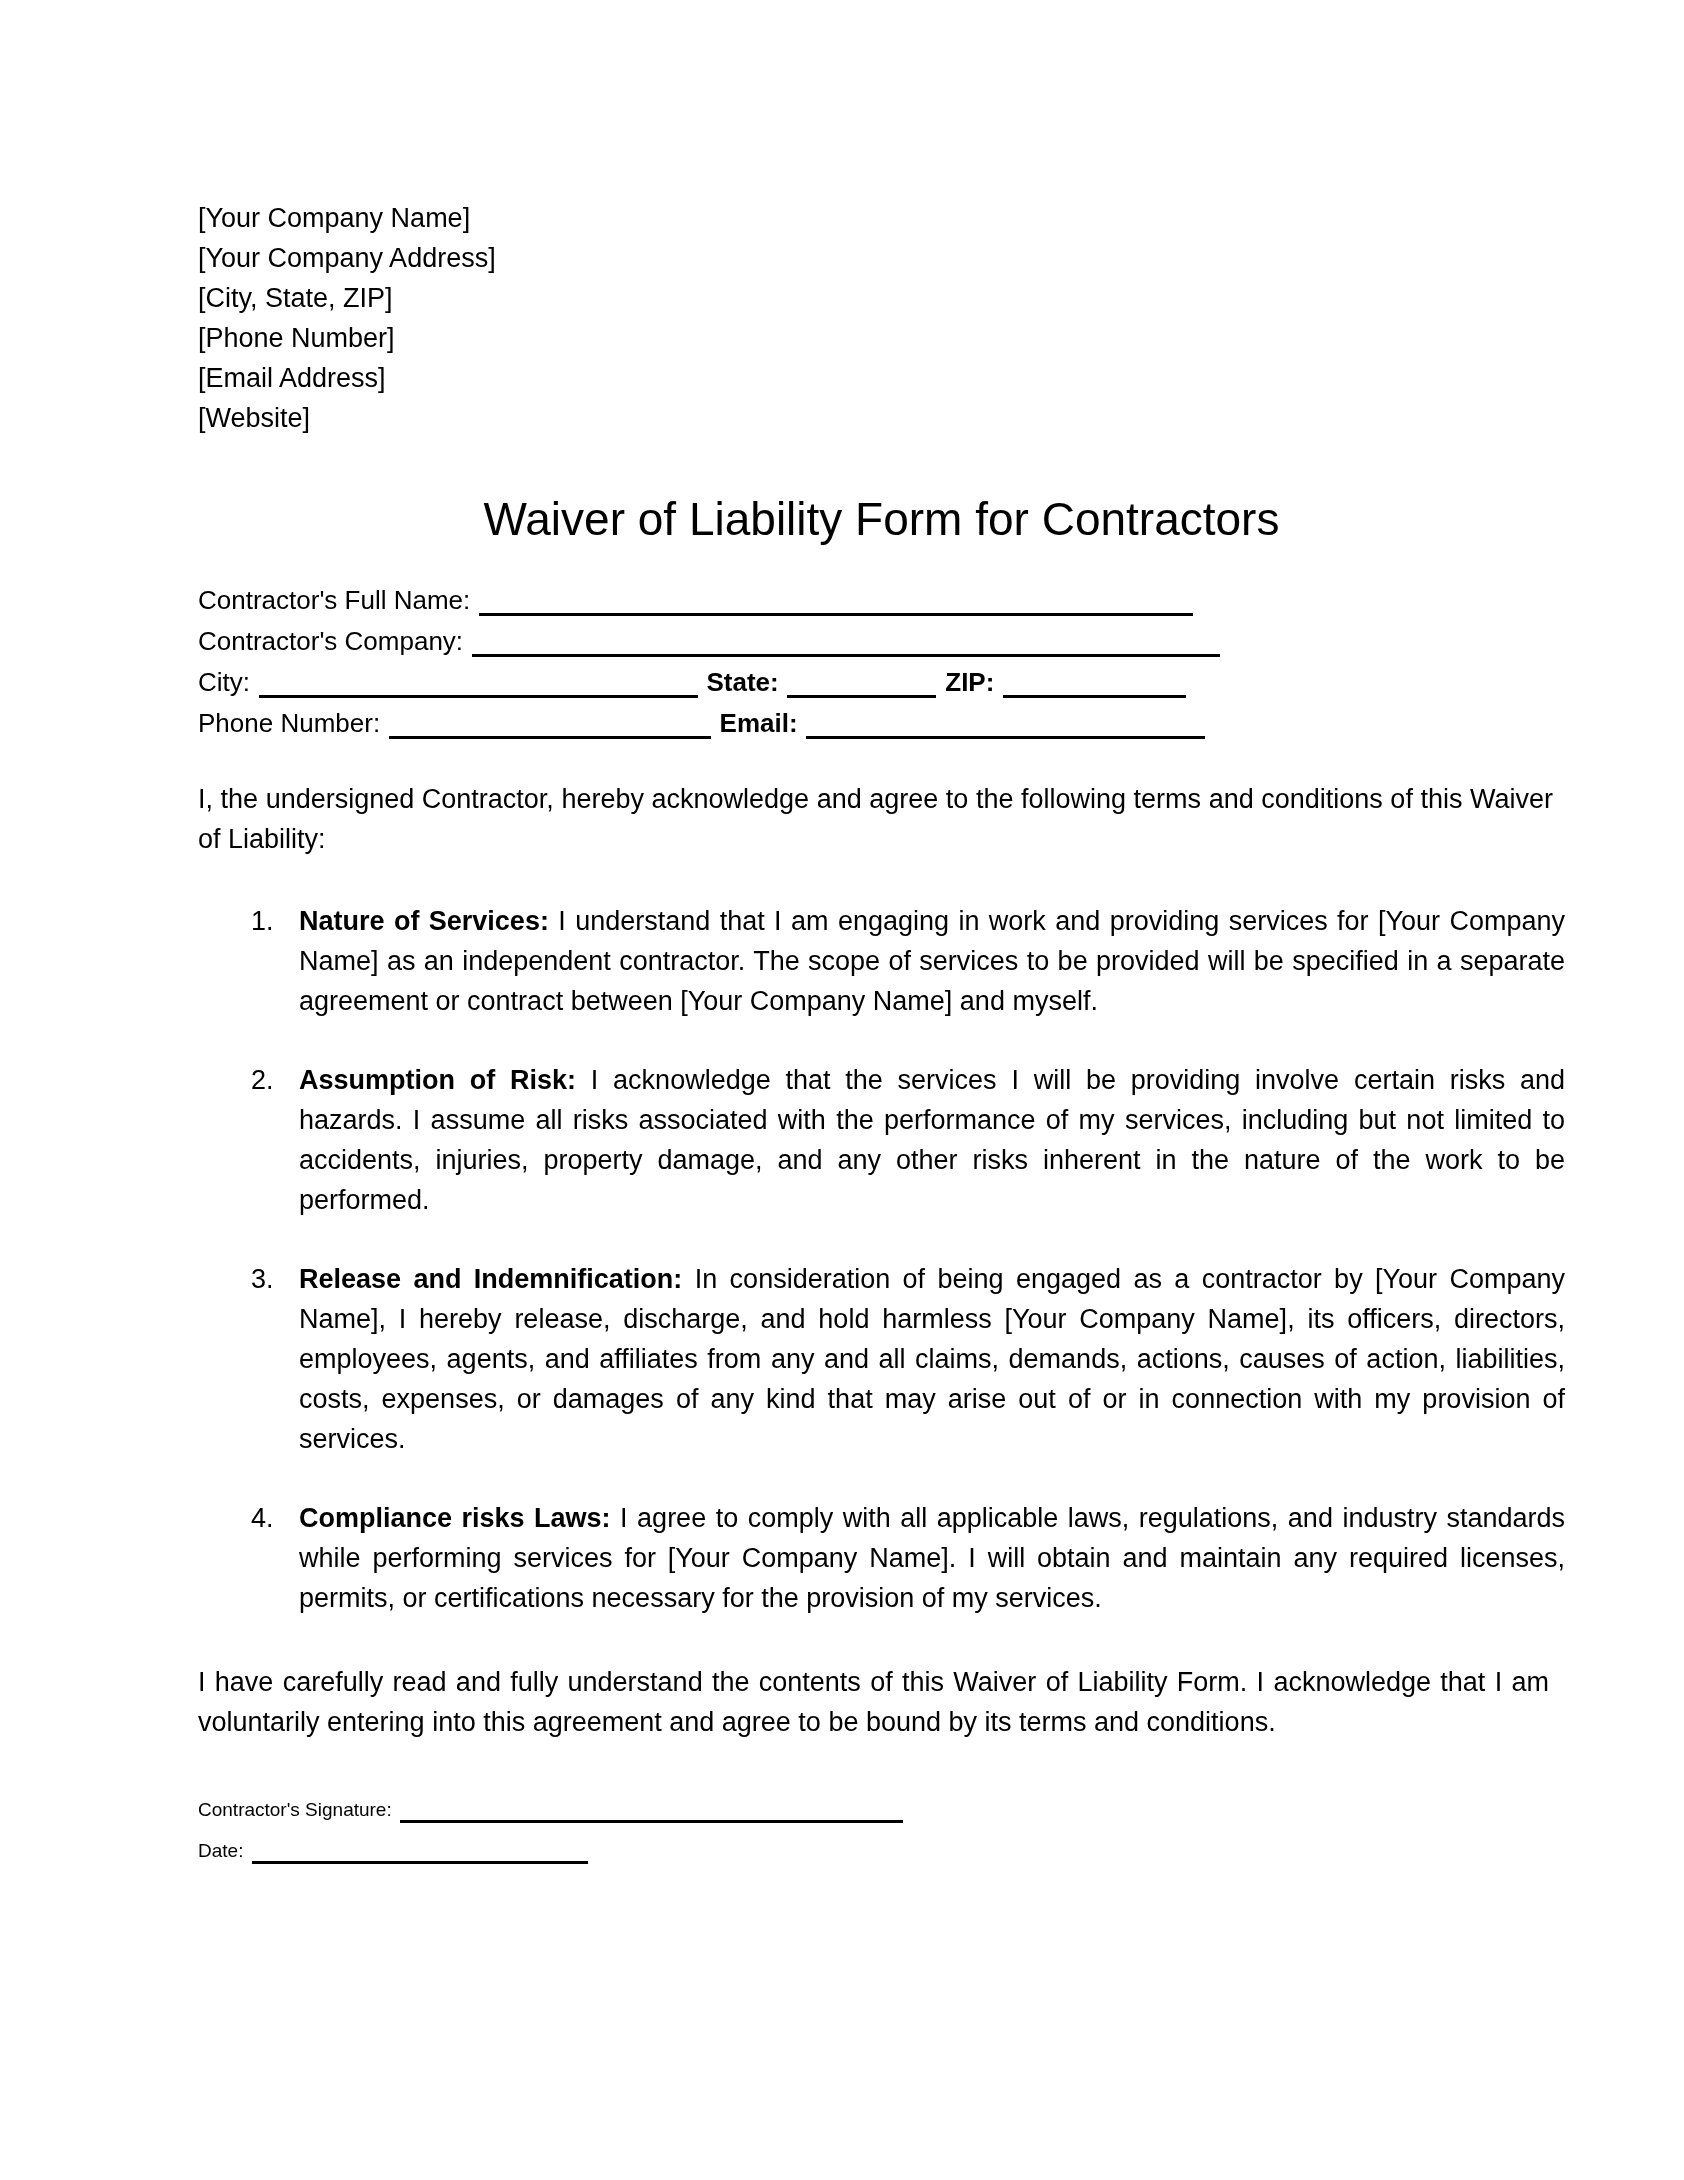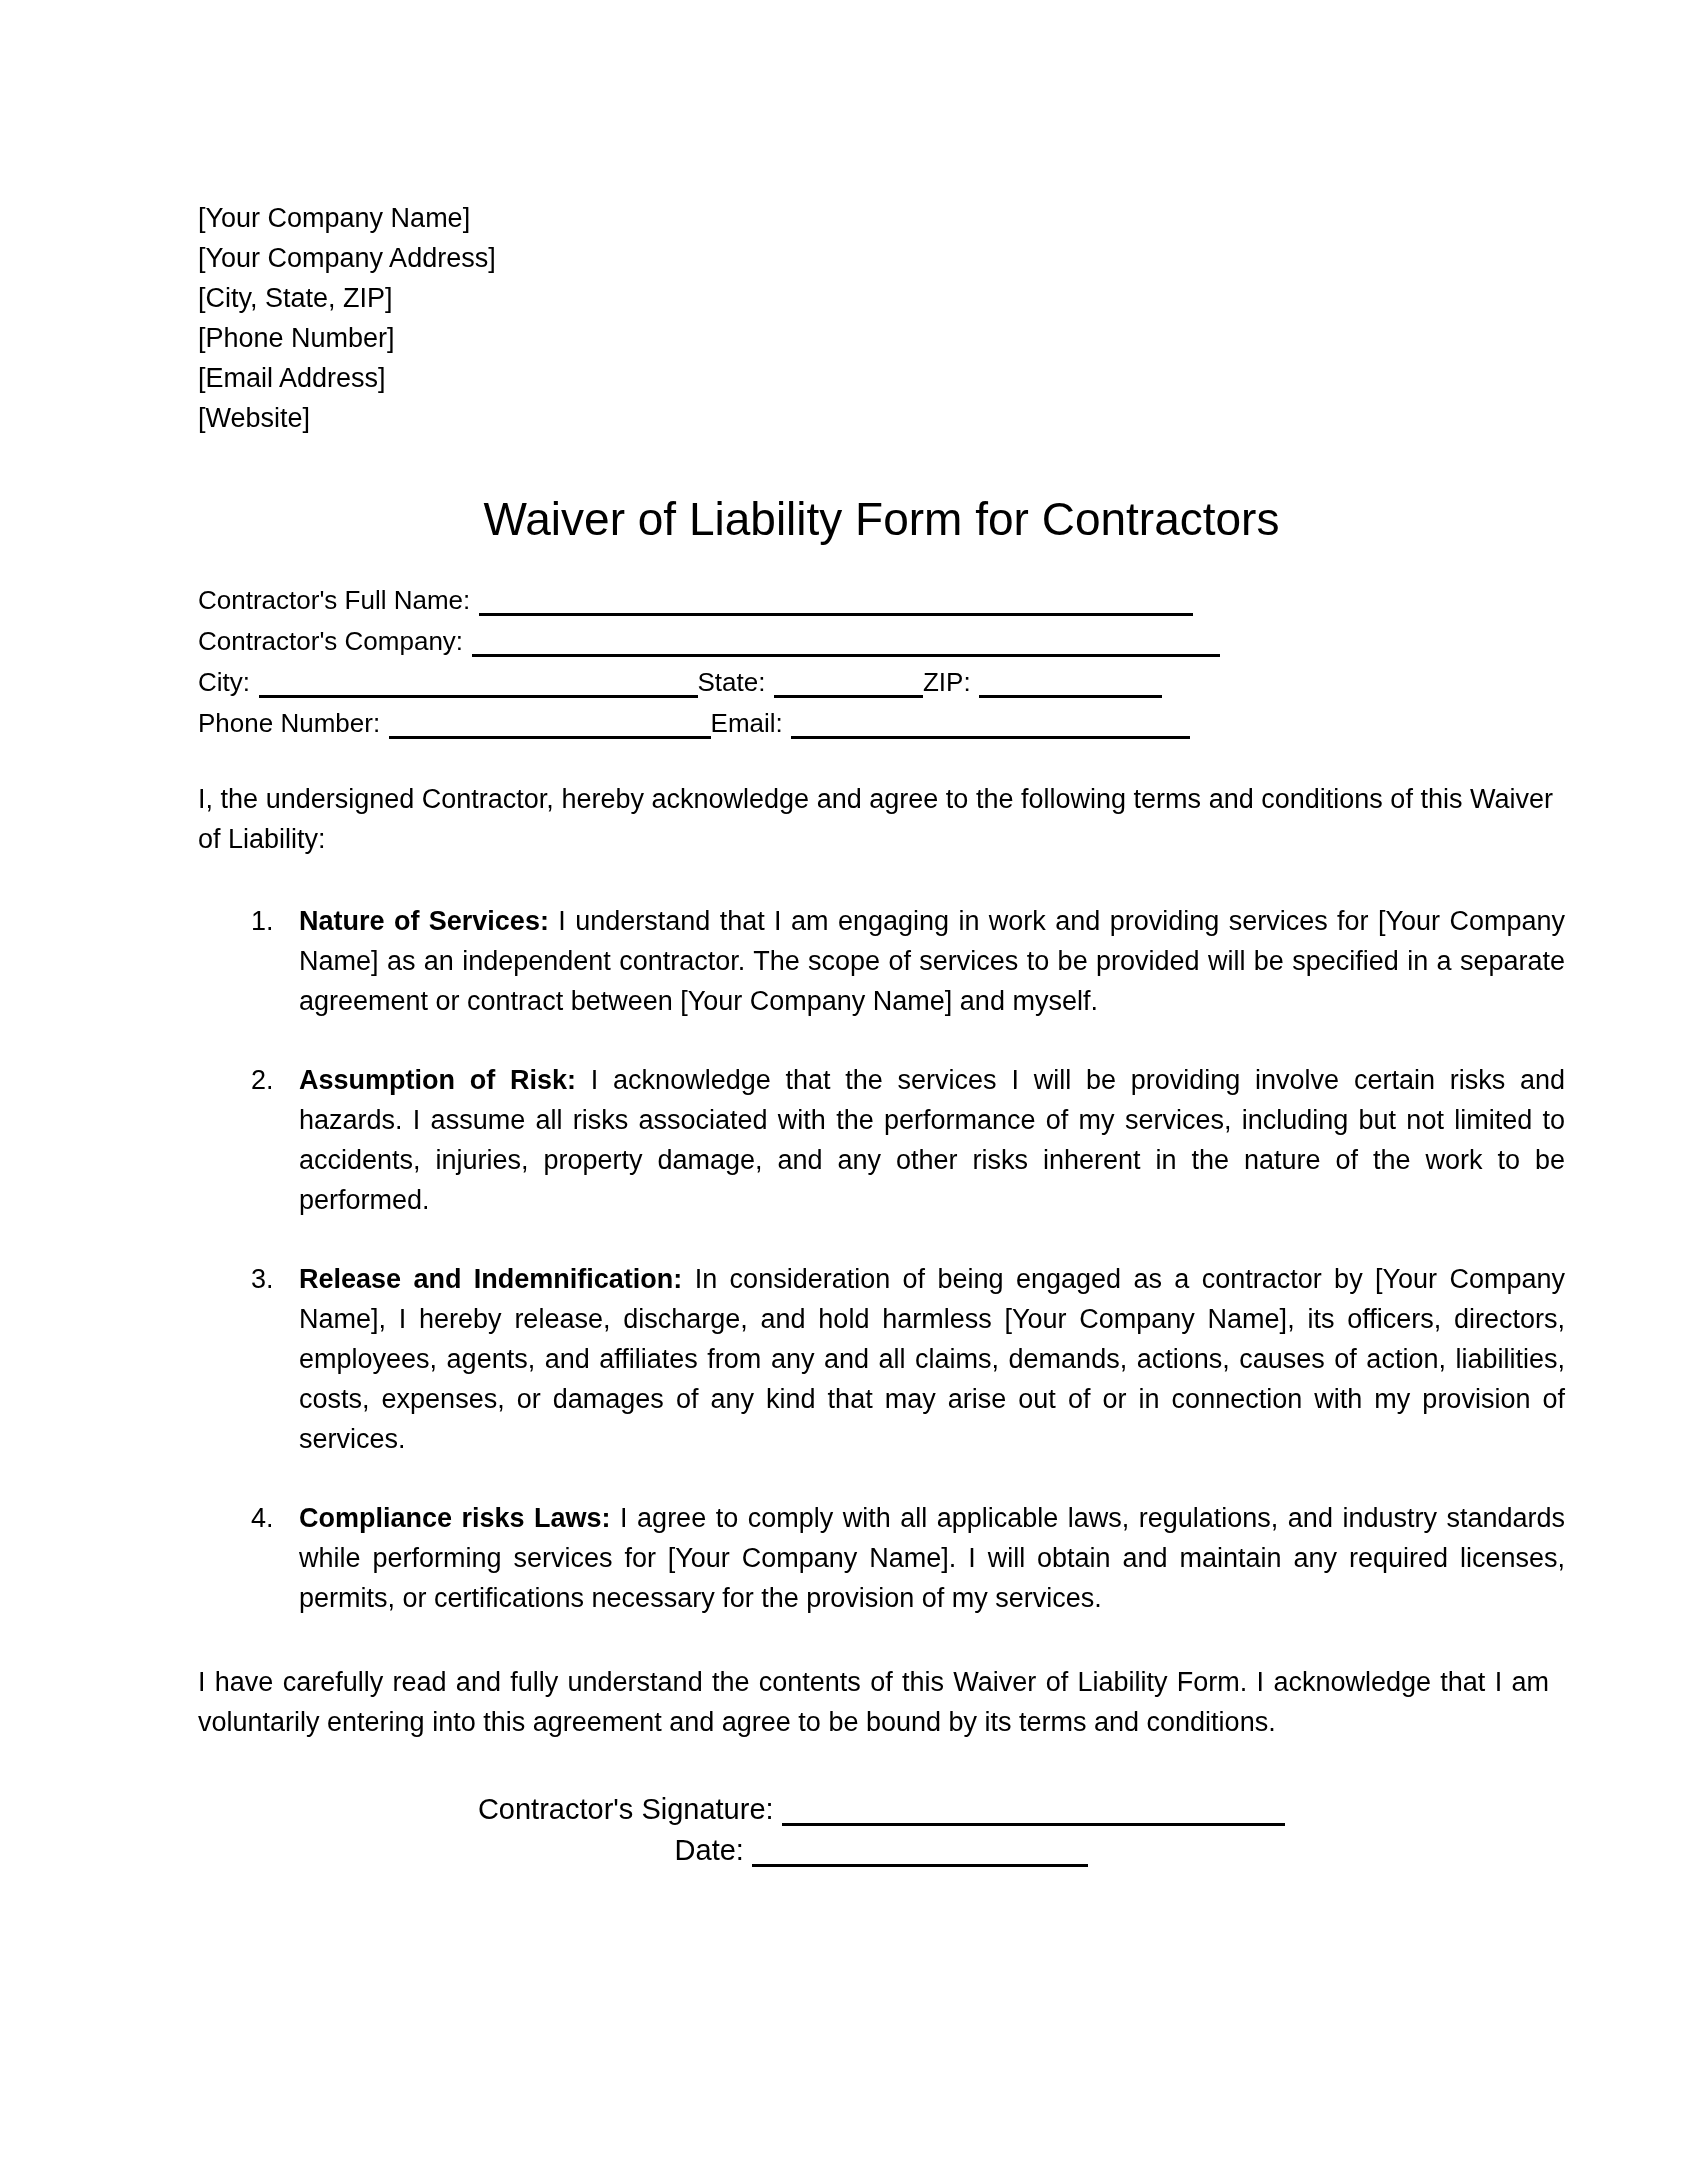--- a/index.html
+++ b/index.html
@@ -20,21 +20,21 @@
     font-size: 46px;
     line-height: 80px;
     font-weight: 400;
     text-align: center;
     white-space: nowrap;
     letter-spacing: 0;
   }
   .fields { margin-top: 21px; font-size: 26px; line-height: 41px; }
   .frow { white-space: nowrap; }
   .lbl { font-weight: 400; }
-  .lbl.gap { margin-left: 0; }
+  .lbl.gap { margin-left: 9px; font-weight: bold; }
   .blank {
     display: inline-block;
     height: 8.5px;
     border-bottom: 3.4px solid #000;
     vertical-align: -6.8px;
     margin-left: 8.5px;
   }
   .b-fullname  { width: 714px; }
   .b-address   { width: 748px; }
   .b-city      { width: 439px; }
@@ -61,21 +61,21 @@
   }
   ol.terms li:last-child { margin-bottom: 0; }
   .term-num { position: absolute; left: 53px; top: 0; font-weight: 400; }
   .term-title { font-weight: 700; }
   .closing {
     margin: 44px 16px 0 0;
     font-size: 27px;
     line-height: 40px;
     text-align: justify;
   }
-  .sig-block { margin-top: 47px; font-size: 29px; line-height: 41px; text-align: center; }
+  .sig-block { margin-top: 47px; font-size: 19px; line-height: 41px; }
 </style>
 </head>
 <body>
 
 <div class="page">
 
   <div class="header-block">
     <div>[Your Company Name]</div>
     <div>[Your Company Address]</div>
     <div>[City, State, ZIP]</div>

